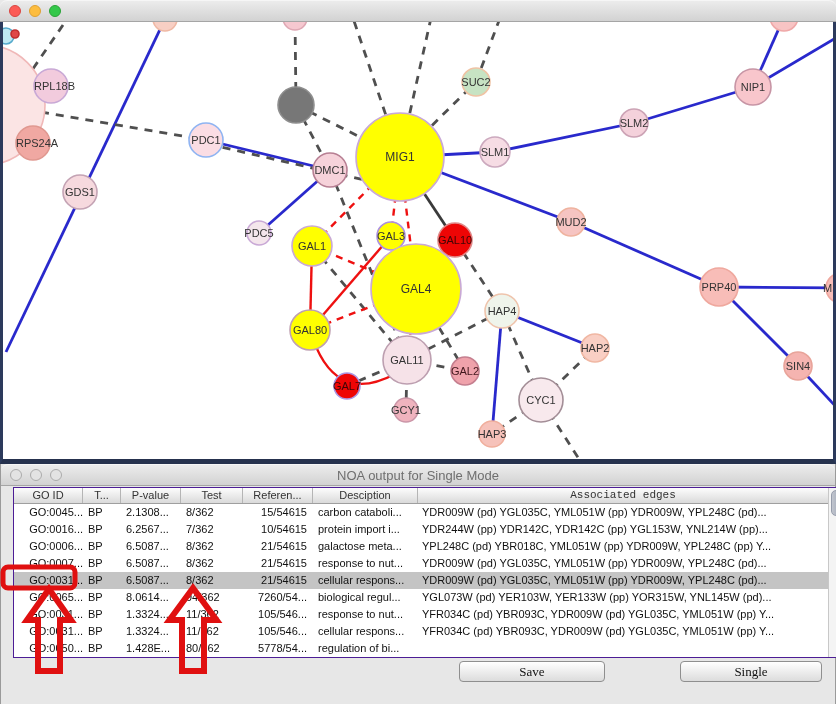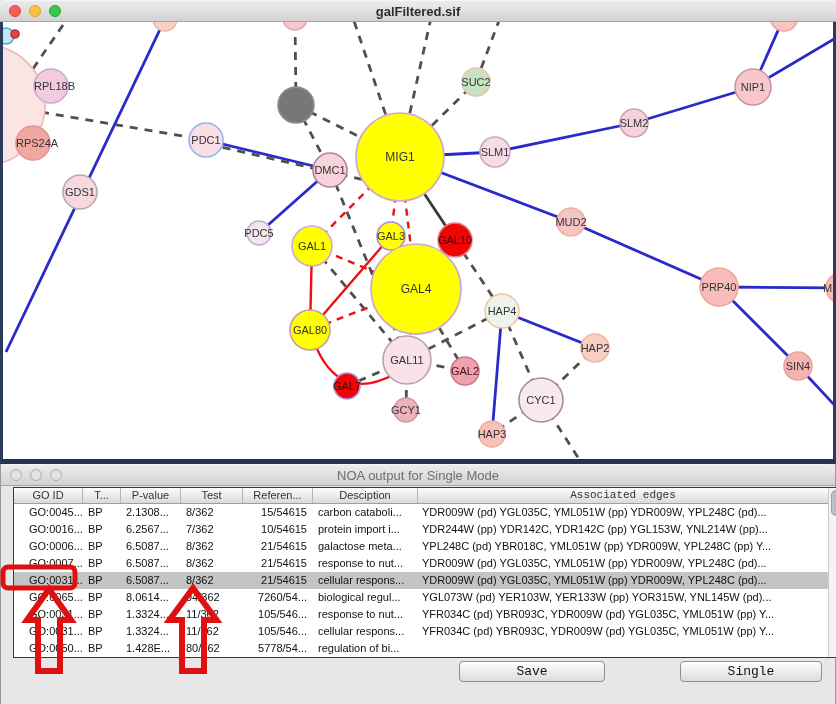--- a/index.html
+++ b/index.html
@@ -50,53 +50,52 @@
     font-size:11px;color:#333;text-align:center;
     border-right:1px solid #b5b5b5;overflow:hidden;white-space:nowrap;box-sizing:border-box;
   }
   .hcell:last-child{border-right:none;font-family:Liberation Mono, monospace;}
   .trow{
     display:grid;grid-template-columns:69px 38px 60px 62px 70px 105px 1fr;
     height:17px;line-height:17px;background:#fff;
   }
   .trow.selected{background:#c4c4c4;}
   .tcell{font-size:11px;color:#111;overflow:hidden;white-space:nowrap;box-sizing:border-box;padding-left:5px;}
-  .tcell.c0{padding-left:15px;}
+  .tcell.c0{padding-left:15px;text-align:right;}
   .tcell.c4{text-align:right;padding-right:6px;padding-left:0;}
   .tcell.c6{padding-left:4px;}
   #vscroll{
     width:15px;background:#f4f4f4;border-left:1px solid #c8c8c8;position:relative;box-sizing:border-box;
   }
   #vthumb{
     position:absolute;top:2px;left:2px;width:10px;height:26px;border-radius:6px;
     background:linear-gradient(90deg,#c2c6cf,#9ea6b5);border:1px solid #969cab;box-sizing:border-box;
   }
   
   .mac-btn{
     position:absolute;height:21px;border-radius:4px;border:1px solid #8f8f8f;
     background:linear-gradient(#ffffff,#dcdcdc);
     font-size:13px;color:#111;text-align:center;line-height:19px;box-sizing:border-box;
-    font-family:Liberation Mono, monospace;
+    font-family:Liberation Serif, serif;
   }
   #save-btn{left:458px;top:197px;width:146px;}
   #cancel-btn{left:679px;top:197px;width:142px;}
   
   #overlay{position:absolute;left:0;top:0;pointer-events:none;z-index:50;}
 </style>
 </head>
 <body>
 
 <div class="window" id="win1">
   <div class="titlebar">
     <div class="lights">
       <span class="light red"></span>
       <span class="light yellow"></span>
       <span class="light green"></span>
     </div>
-    <div class="title">galFiltered.sif</div>
   </div>
   <div id="canvas">
     <svg id="netsvg" width="830" height="437" viewBox="0 0 830 437">
         <line fill="none" stroke="#2929cc" stroke-width="2.8" x1="162" y1="-3" x2="3" y2="330"></line>
         <line fill="none" stroke="#2929cc" stroke-width="2.8" x1="203" y1="118" x2="327" y2="148"></line>
         <line fill="none" stroke="#2929cc" stroke-width="2.8" x1="327" y1="148" x2="256" y2="211"></line>
         <line fill="none" stroke="#2929cc" stroke-width="2.8" x1="397" y1="135" x2="492" y2="130"></line>
         <line fill="none" stroke="#2929cc" stroke-width="2.8" x1="492" y1="130" x2="631" y2="101"></line>
         <line fill="none" stroke="#2929cc" stroke-width="2.8" x1="631" y1="101" x2="750" y2="65"></line>
         <line fill="none" stroke="#2929cc" stroke-width="2.8" x1="750" y1="65" x2="781" y2="-5"></line>

